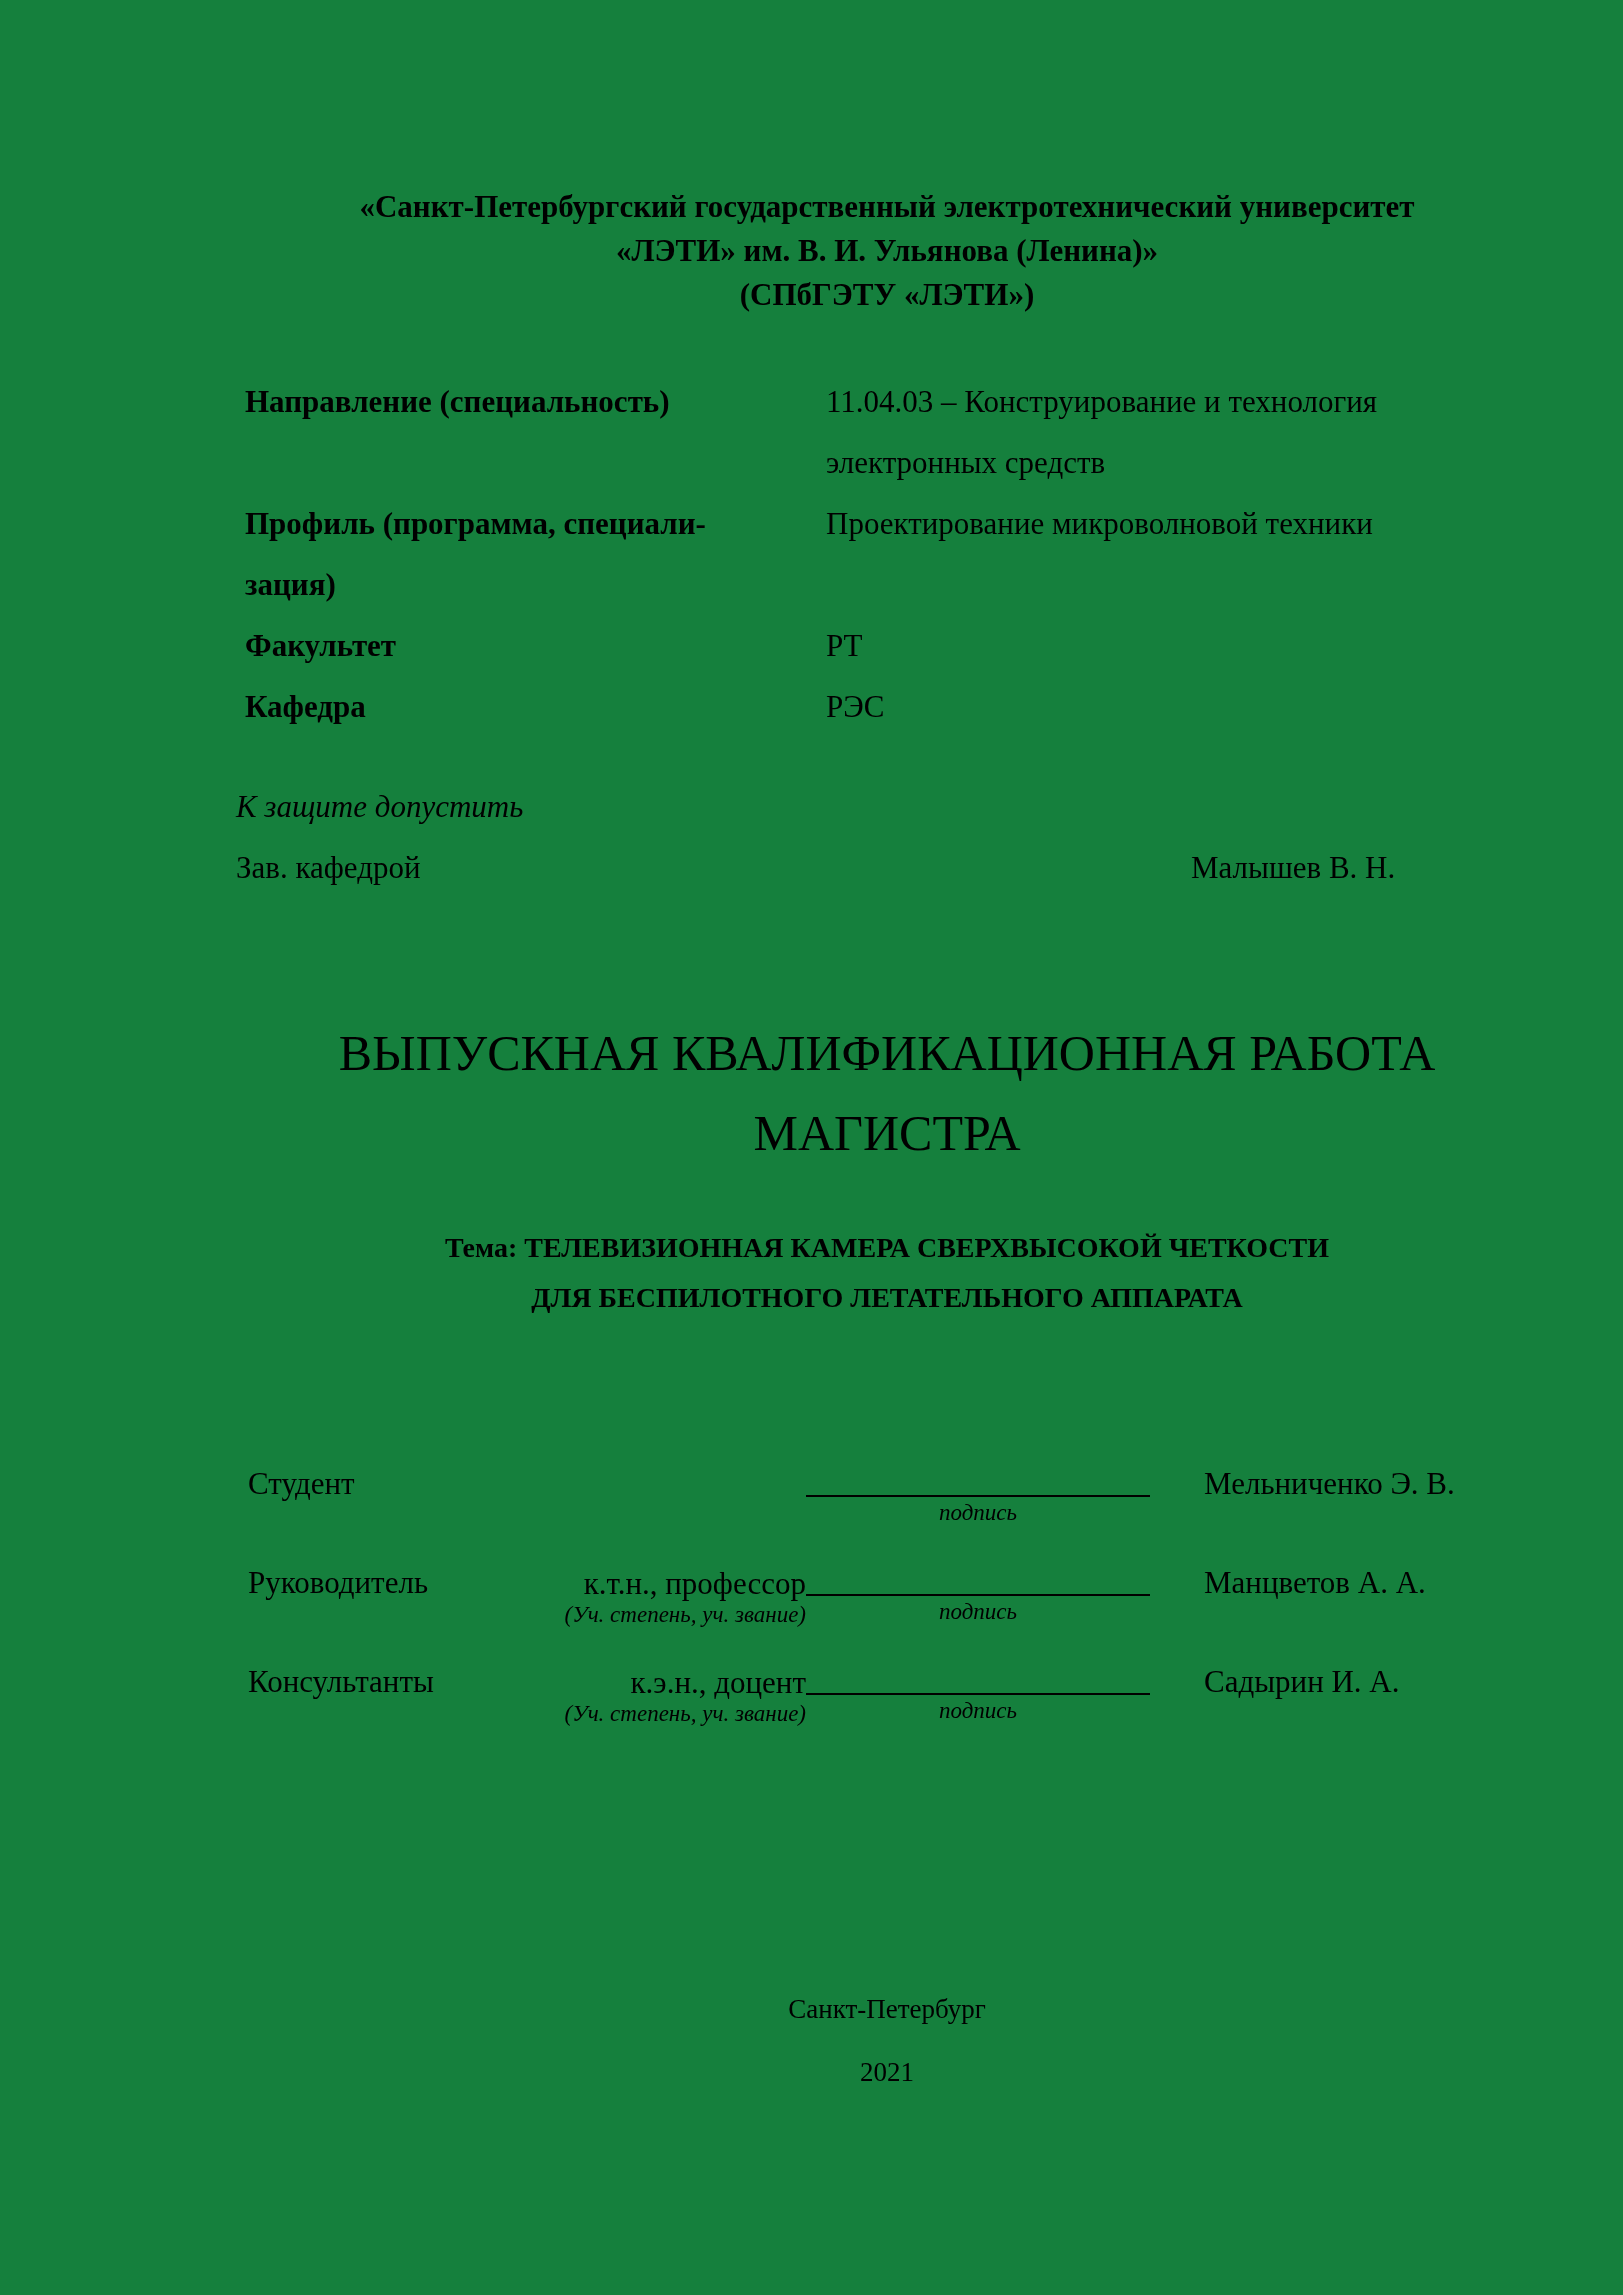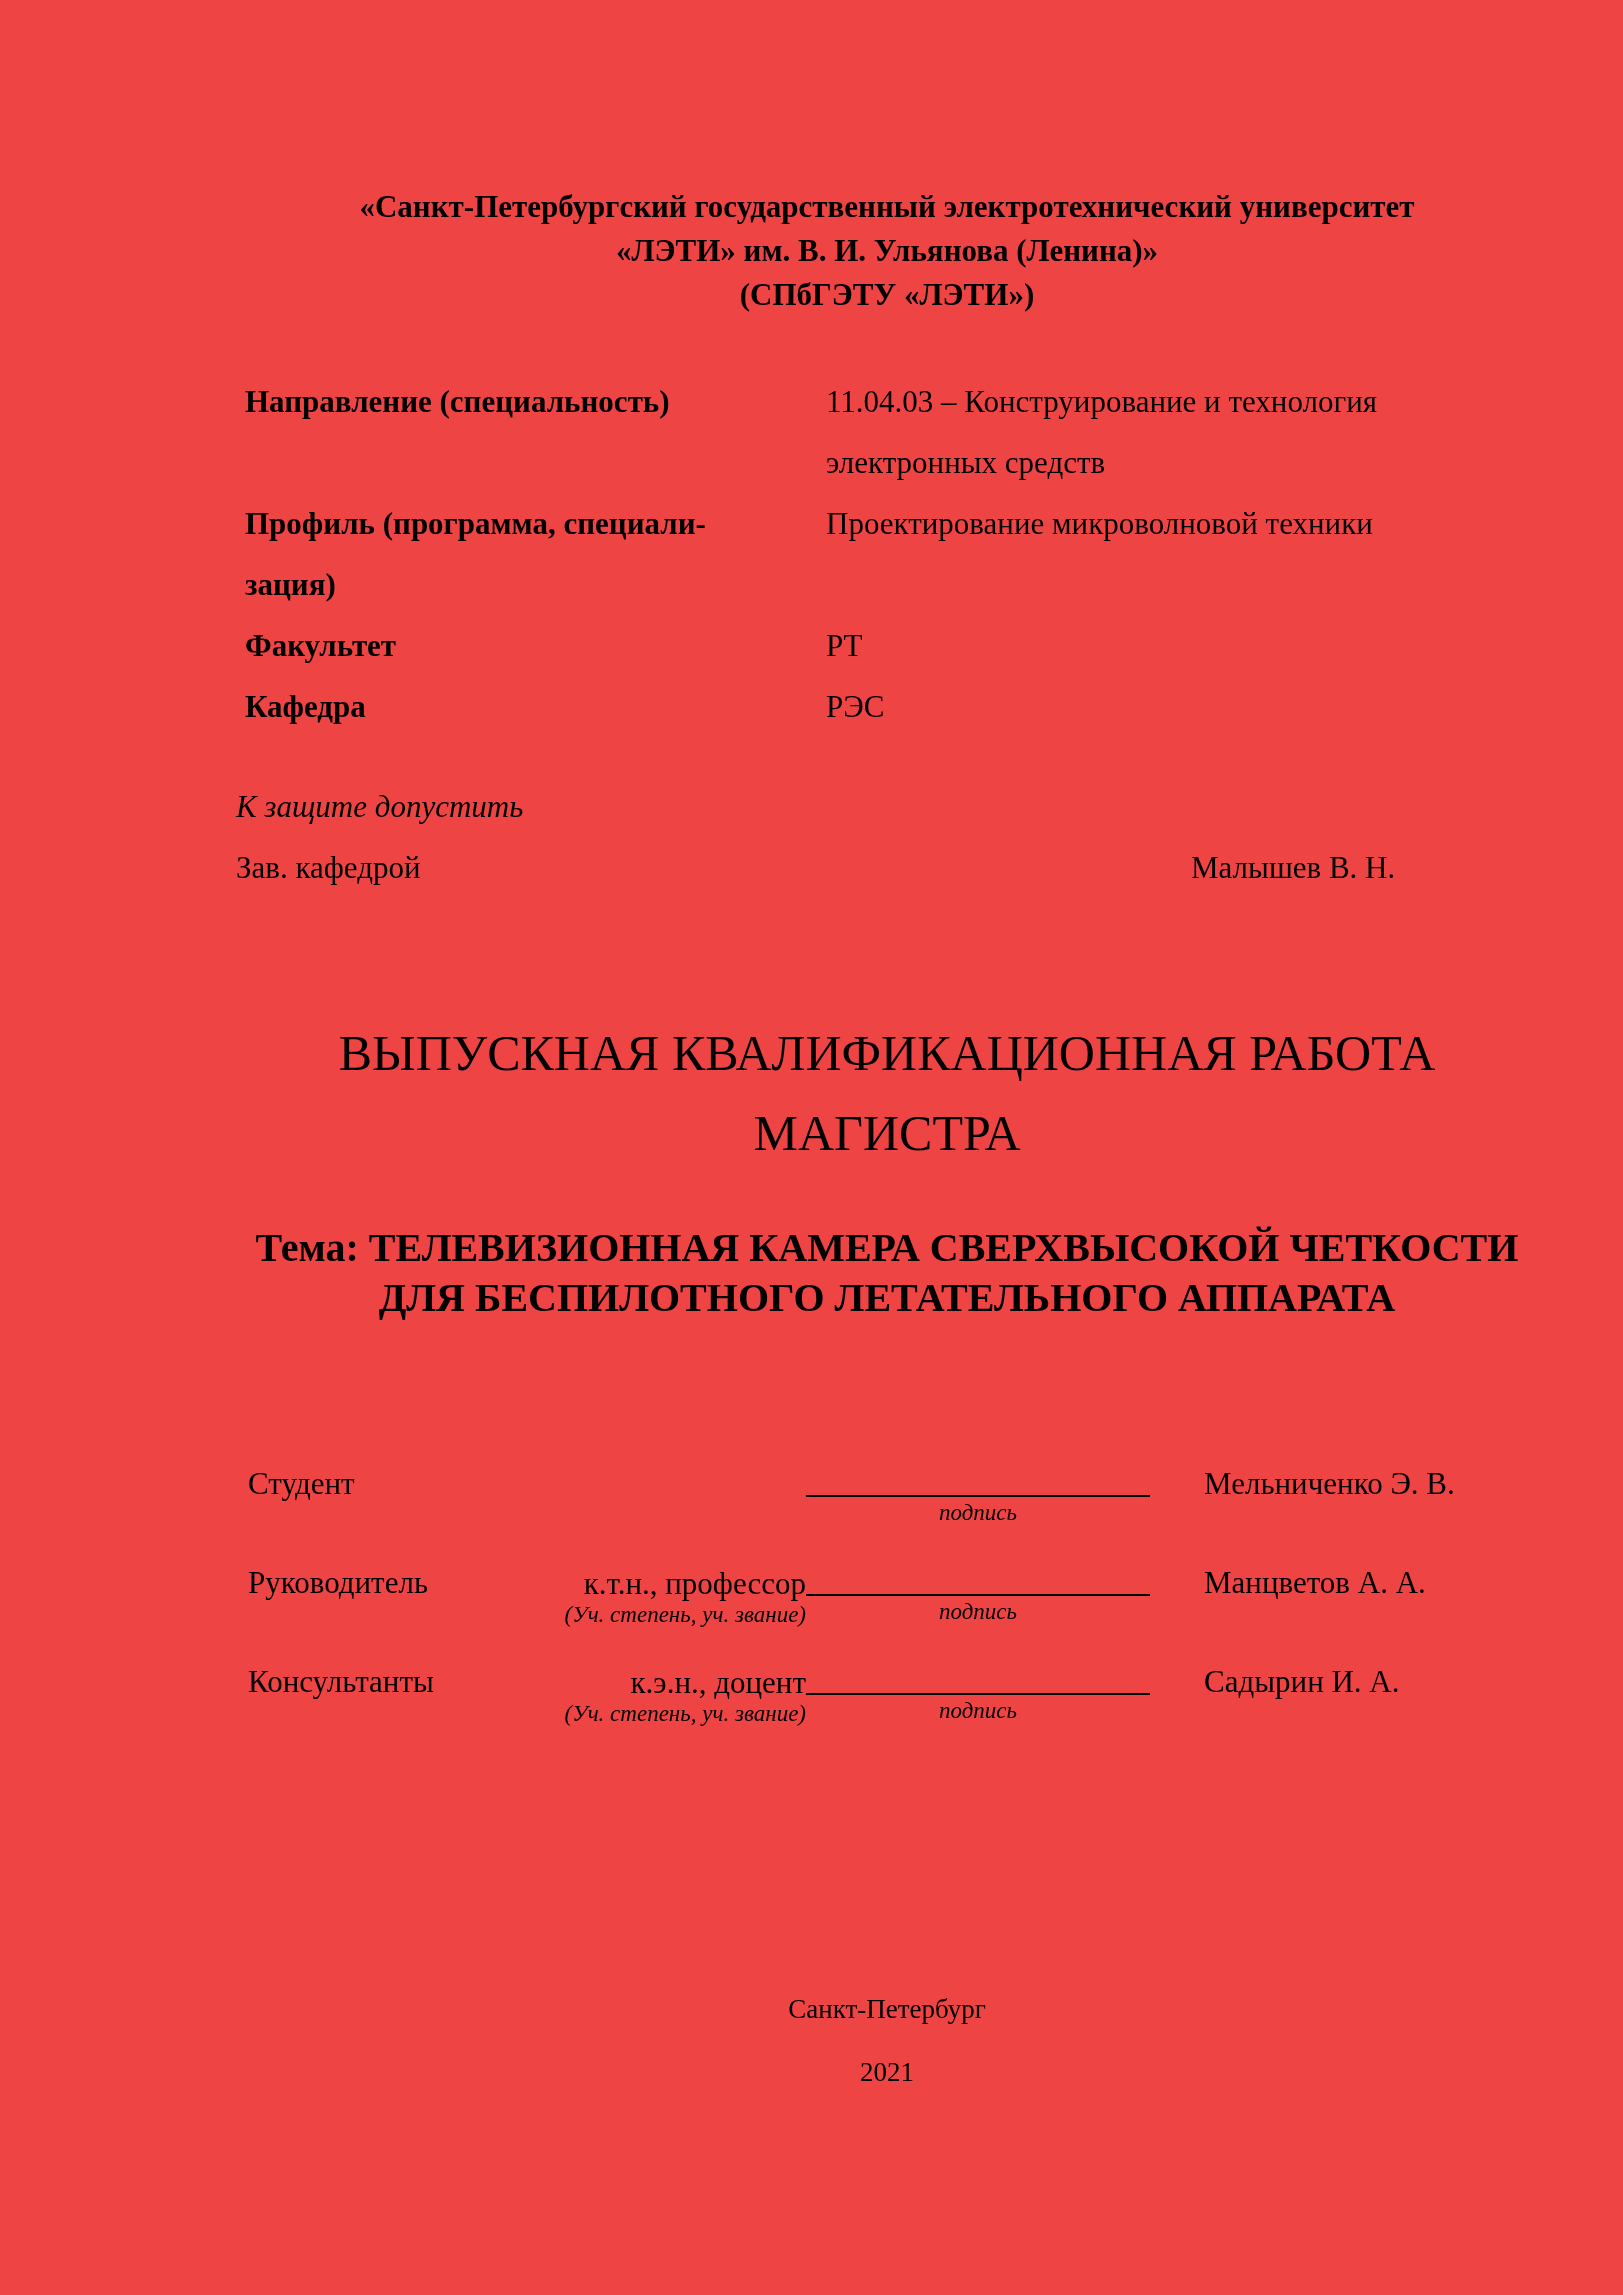--- a/index.html
+++ b/index.html
@@ -4,21 +4,21 @@
 <style>
   html, body {
     margin: 0;
     padding: 0;
     background: #ffffff;
   }
   .page {
     position: relative;
     width: 1623px;
     height: 2295px;
-    background: #ef4444;
+    background: #15803d;
     color: #000000;
     font-family: "Liberation Serif", "DejaVu Serif", serif;
     overflow: hidden;
   }
   .content {
     position: absolute;
     left: 236px;
     right: 85px;
     top: 0;
     bottom: 0;
@@ -77,21 +77,21 @@
     line-height: 80px;
   }
 
   
   .topic {
     position: absolute;
     top: 1223px;
     left: 0; right: 0;
     text-align: center;
     font-weight: bold;
-    font-size: 40px;
+    font-size: 28px;
     line-height: 50px;
   }
 
   
   .signatures {
     position: absolute;
     top: 1462px;
     left: 12px; right: 0;
     font-size: 31px;
   }

